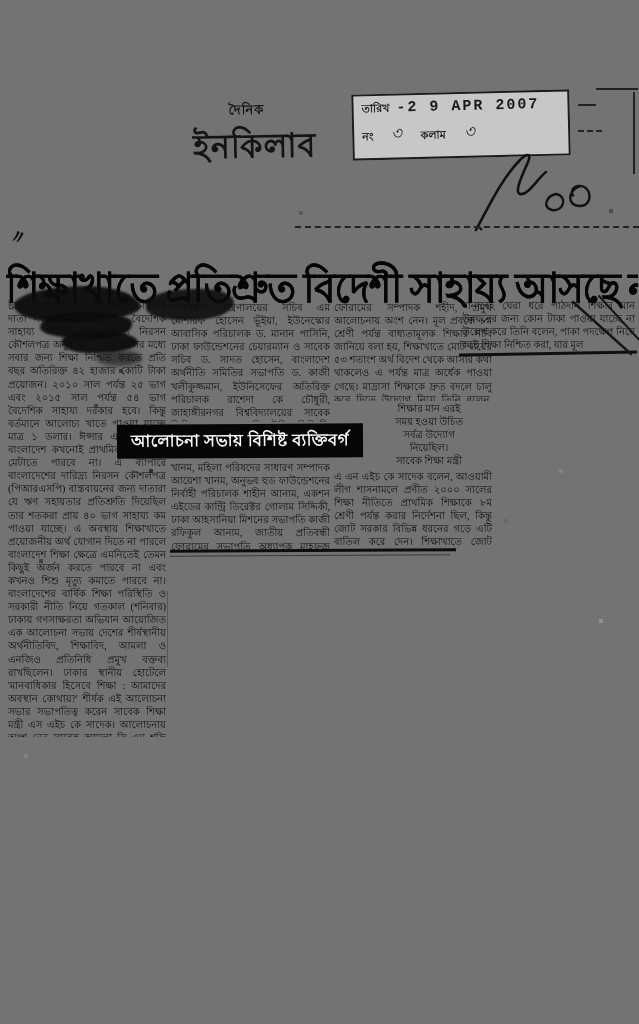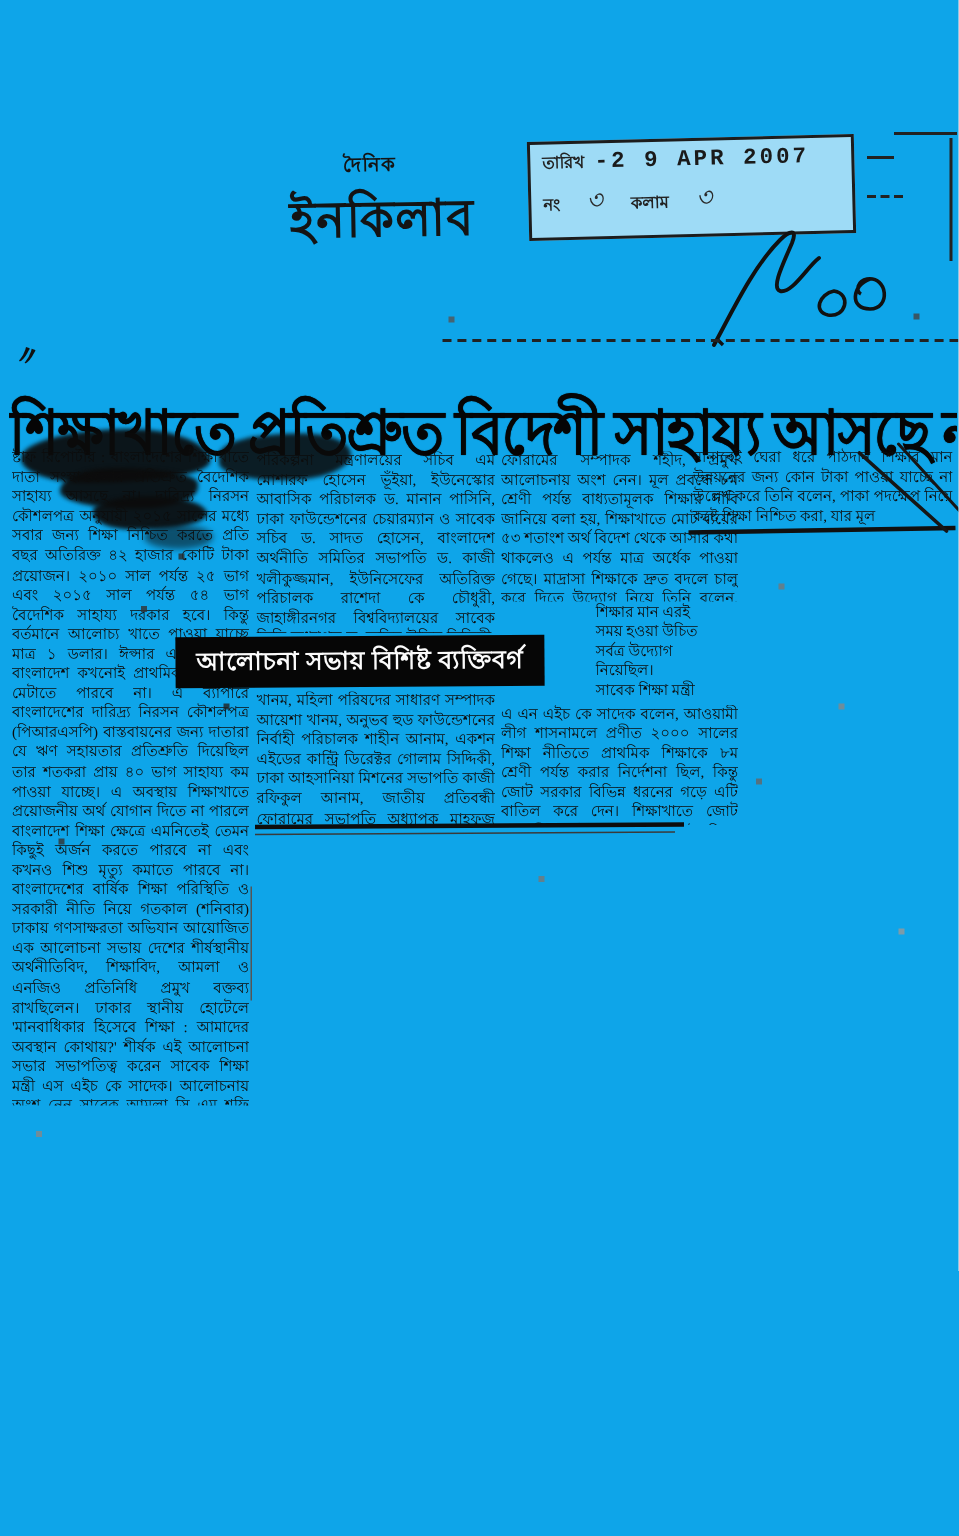--- a/index.html
+++ b/index.html
@@ -1,17 +1,17 @@
 <!DOCTYPE html>
 <html><head>
 <meta charset="utf-8">
 <style>
   html,body{margin:0;padding:0;background:#e8e8e8;}
   .page{
-    position:relative; width:639px; height:1024px; background:#0ea5e9;
+    position:relative; width:639px; height:1024px; background:#737373;
     font-family:"Liberation Serif", serif; color:#141414; overflow:hidden;
     margin:0 auto;
   }
   
   .masthead{position:absolute; left:193px; top:100px; transform:rotate(-1deg);}
   .masthead .small{font-size:13px; font-weight:bold; margin-left:36px; letter-spacing:1px;}
   .masthead .big{font-size:32px; font-weight:bold; letter-spacing:1px; transform:scaleY(1.05);}
   
   .stamp{
     position:absolute; left:352px; top:92px; width:218px; height:66px;
@@ -46,21 +46,21 @@
   .b5{left:96px; top:350px; width:46px; height:16px; border-radius:50%; opacity:.55; filter:blur(2px);}
   
   .col{
     position:absolute; font-size:10px; line-height:13.1px; text-align:justify;
     overflow:hidden; color:#171717; filter:blur(.22px) contrast(1.1);
     word-break:break-word;
   }
   .col1{left:8px;  top:299px; width:158px; height:438px;}
   .col2t{left:171px; top:301px; width:159px; height:121px;}
   .col3t{left:334px; top:301px; width:158px; height:100px;}
-  .col3s{left:366px; top:402px; width:126px; height:67px; white-space:pre-line; text-align:left;margin-left:31px;}
+  .col3s{left:366px; top:402px; width:126px; height:67px; white-space:pre-line; text-align:center;}
   .col4{left:462px; top:299px; width:173px; height:54px;}
   .col2b{left:171px; top:461px; width:159px; height:90px;}
   .col3b{left:334px; top:470px; width:158px; height:80px;}
   
   .subhead{
     position:absolute; left:117px; top:424px; width:246px; height:34px;
     background:#060606; color:#fbfbfb; font-size:16.5px; font-weight:bold;
     display:flex; align-items:center; justify-content:center; letter-spacing:.5px;
     transform:rotate(-.4deg); white-space:nowrap; overflow:hidden;
   }

